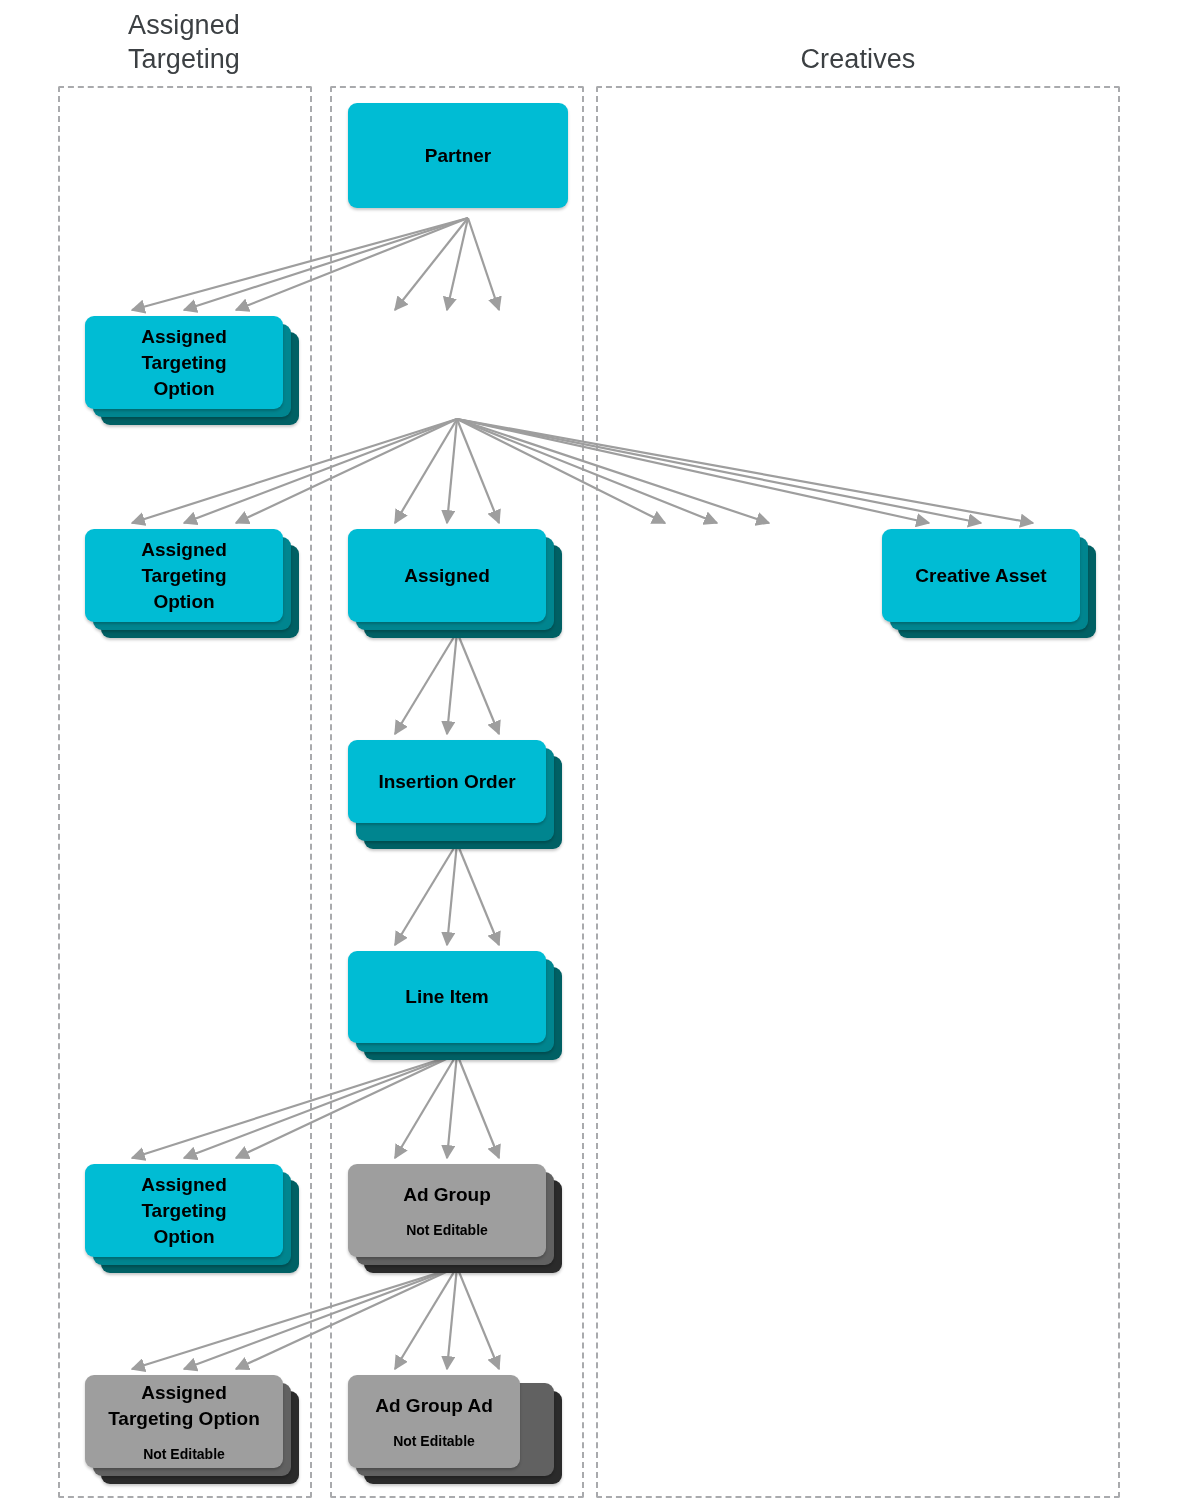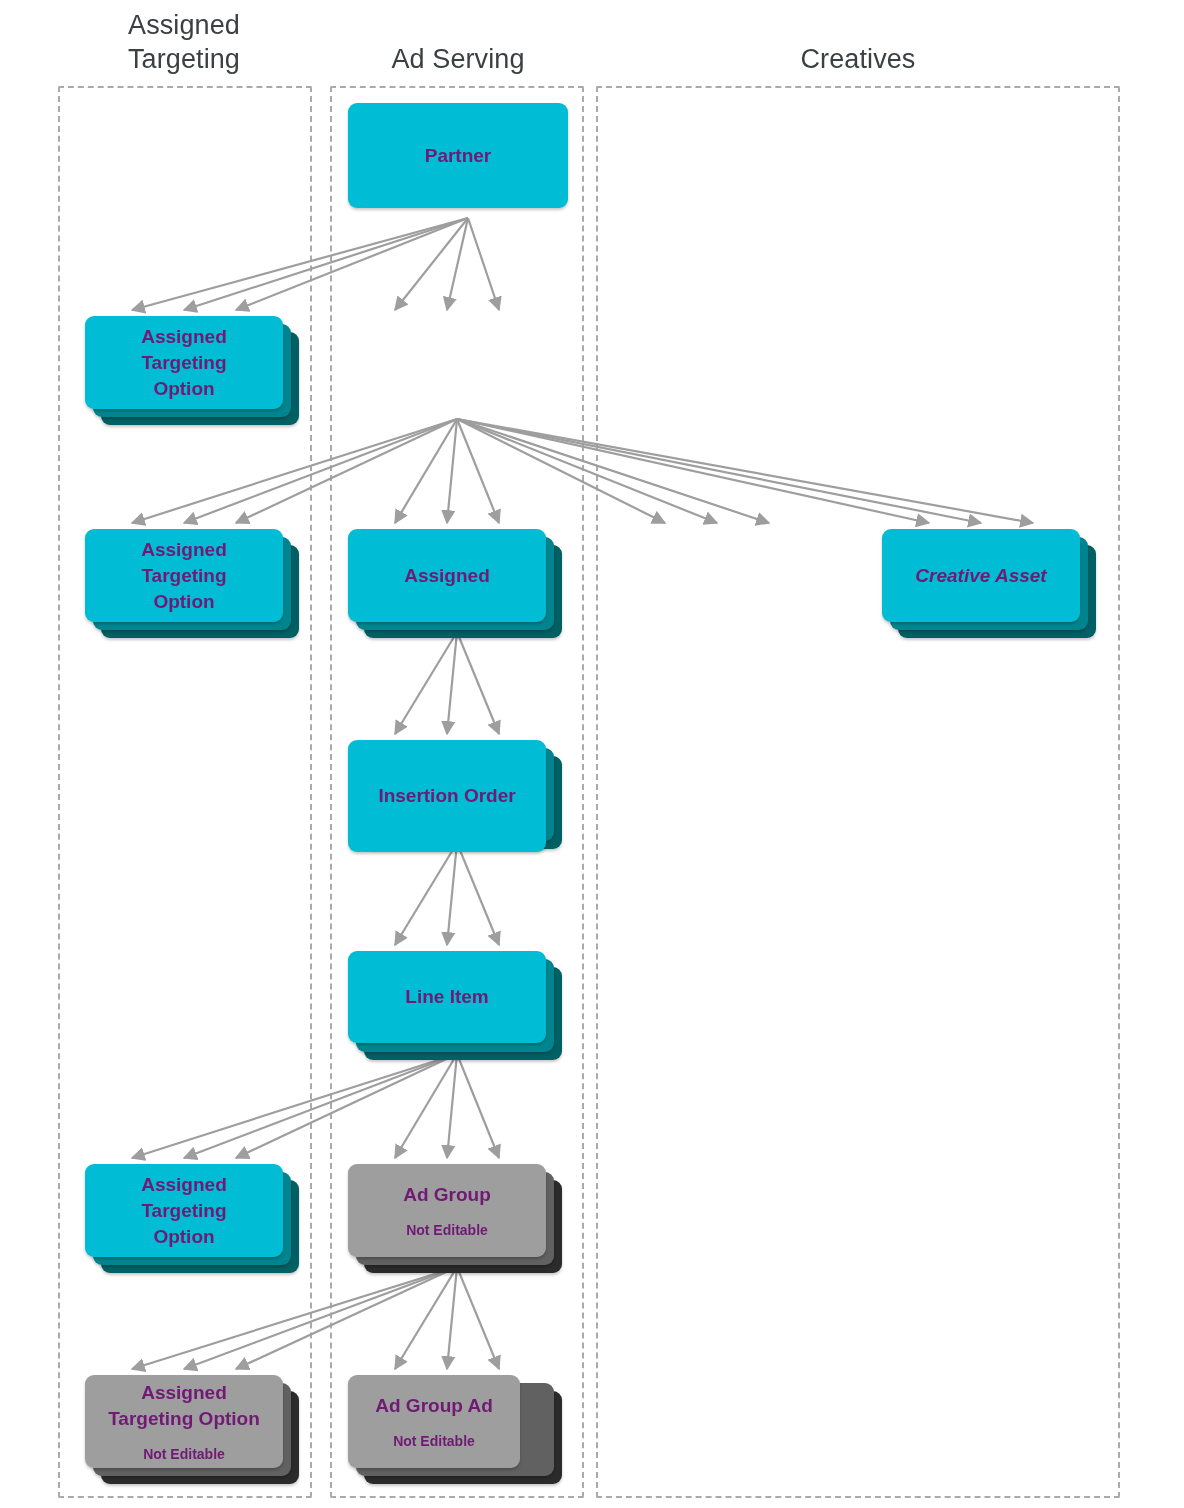--- a/index.html
+++ b/index.html
@@ -59,21 +59,21 @@
     position: absolute;
     left: 0;
     top: 0;
     width: 100%;
     height: 100%;
     border-radius: 9px;
     display: flex;
     flex-direction: column;
     align-items: center;
     justify-content: center;
-    color: #701a75;
+    color: #000000;
     text-align: center;
     box-shadow: 0 2px 3px rgba(0,0,0,0.22);
   }
   .shadowlayer {
     position: absolute;
     border-radius: 9px;
     box-shadow: 0 2px 3px rgba(0,0,0,0.22);
   }
   .node.cyan .card { background: #00bcd4; }
   .node.cyan .shadowlayer.s1 { background: #00858f; }
@@ -96,21 +96,20 @@
     margin-top: 13px;
   }
 </style>
 </head>
 <body>
 
 <div id="stage">
 
   <div class="col-title" style="left:56px; top:8px; width:256px;">Assigned
 Targeting</div>
-  <div class="col-title" style="left:330px; top:42px; width:256px;">Ad Serving</div>
   <div class="col-title" style="left:596px; top:42px; width:524px;">Creatives</div>
 
   <div class="group-box" style="left:58px; top:86px; width:254px; height:1412px;"></div>
   <div class="group-box" style="left:330px; top:86px; width:254px; height:1412px;"></div>
   <div class="group-box" style="left:596px; top:86px; width:524px; height:1412px;"></div>
 
   <svg id="arrows" viewBox="0 0 1184 1508" xmlns="http://www.w3.org/2000/svg">
     <defs>
       <marker id="ah" viewBox="0 0 10 10" refX="9" refY="5" markerWidth="6.5" markerHeight="6.5" orient="auto-start-reverse">
         <path d="M 0 0 L 10 5 L 0 10 z" fill="#9e9e9e"></path>
@@ -185,29 +184,29 @@
 
   <div class="node cyan" style="left:348px; top:529px; width:198px; height:93px;">
     <div class="shadowlayer s2" style="left:16px; top:16px; width:198px; height:93px;"></div>
     <div class="shadowlayer s1" style="left:8px; top:8px; width:198px; height:93px;"></div>
     <div class="card">
       <div class="node-label">Assigned</div>
     </div>
   </div>
 
 
-  <div class="node cyan" style="left:882px; top:529px; width:198px; height:93px;font-style:italic;">
+  <div class="node cyan" style="left:882px; top:529px; width:198px; height:93px;">
     <div class="shadowlayer s2" style="left:16px; top:16px; width:198px; height:93px;"></div>
     <div class="shadowlayer s1" style="left:8px; top:8px; width:198px; height:93px;"></div>
     <div class="card">
       <div class="node-label">Creative Asset</div>
     </div>
   </div>
 
-  <div class="node cyan" style="left:348px; top:740px; width:198px; height:112px;">
+  <div class="node cyan" style="left:348px; top:740px; width:198px; height:83px;">
     <div class="shadowlayer s2" style="left:16px; top:16px; width:198px; height:93px;"></div>
     <div class="shadowlayer s1" style="left:8px; top:8px; width:198px; height:93px;"></div>
     <div class="card">
       <div class="node-label">Insertion Order</div>
     </div>
   </div>
 
   <div class="node cyan" style="left:348px; top:951px; width:198px; height:92px;">
     <div class="shadowlayer s2" style="left:16px; top:16px; width:198px; height:93px;"></div>
     <div class="shadowlayer s1" style="left:8px; top:8px; width:198px; height:93px;"></div>

